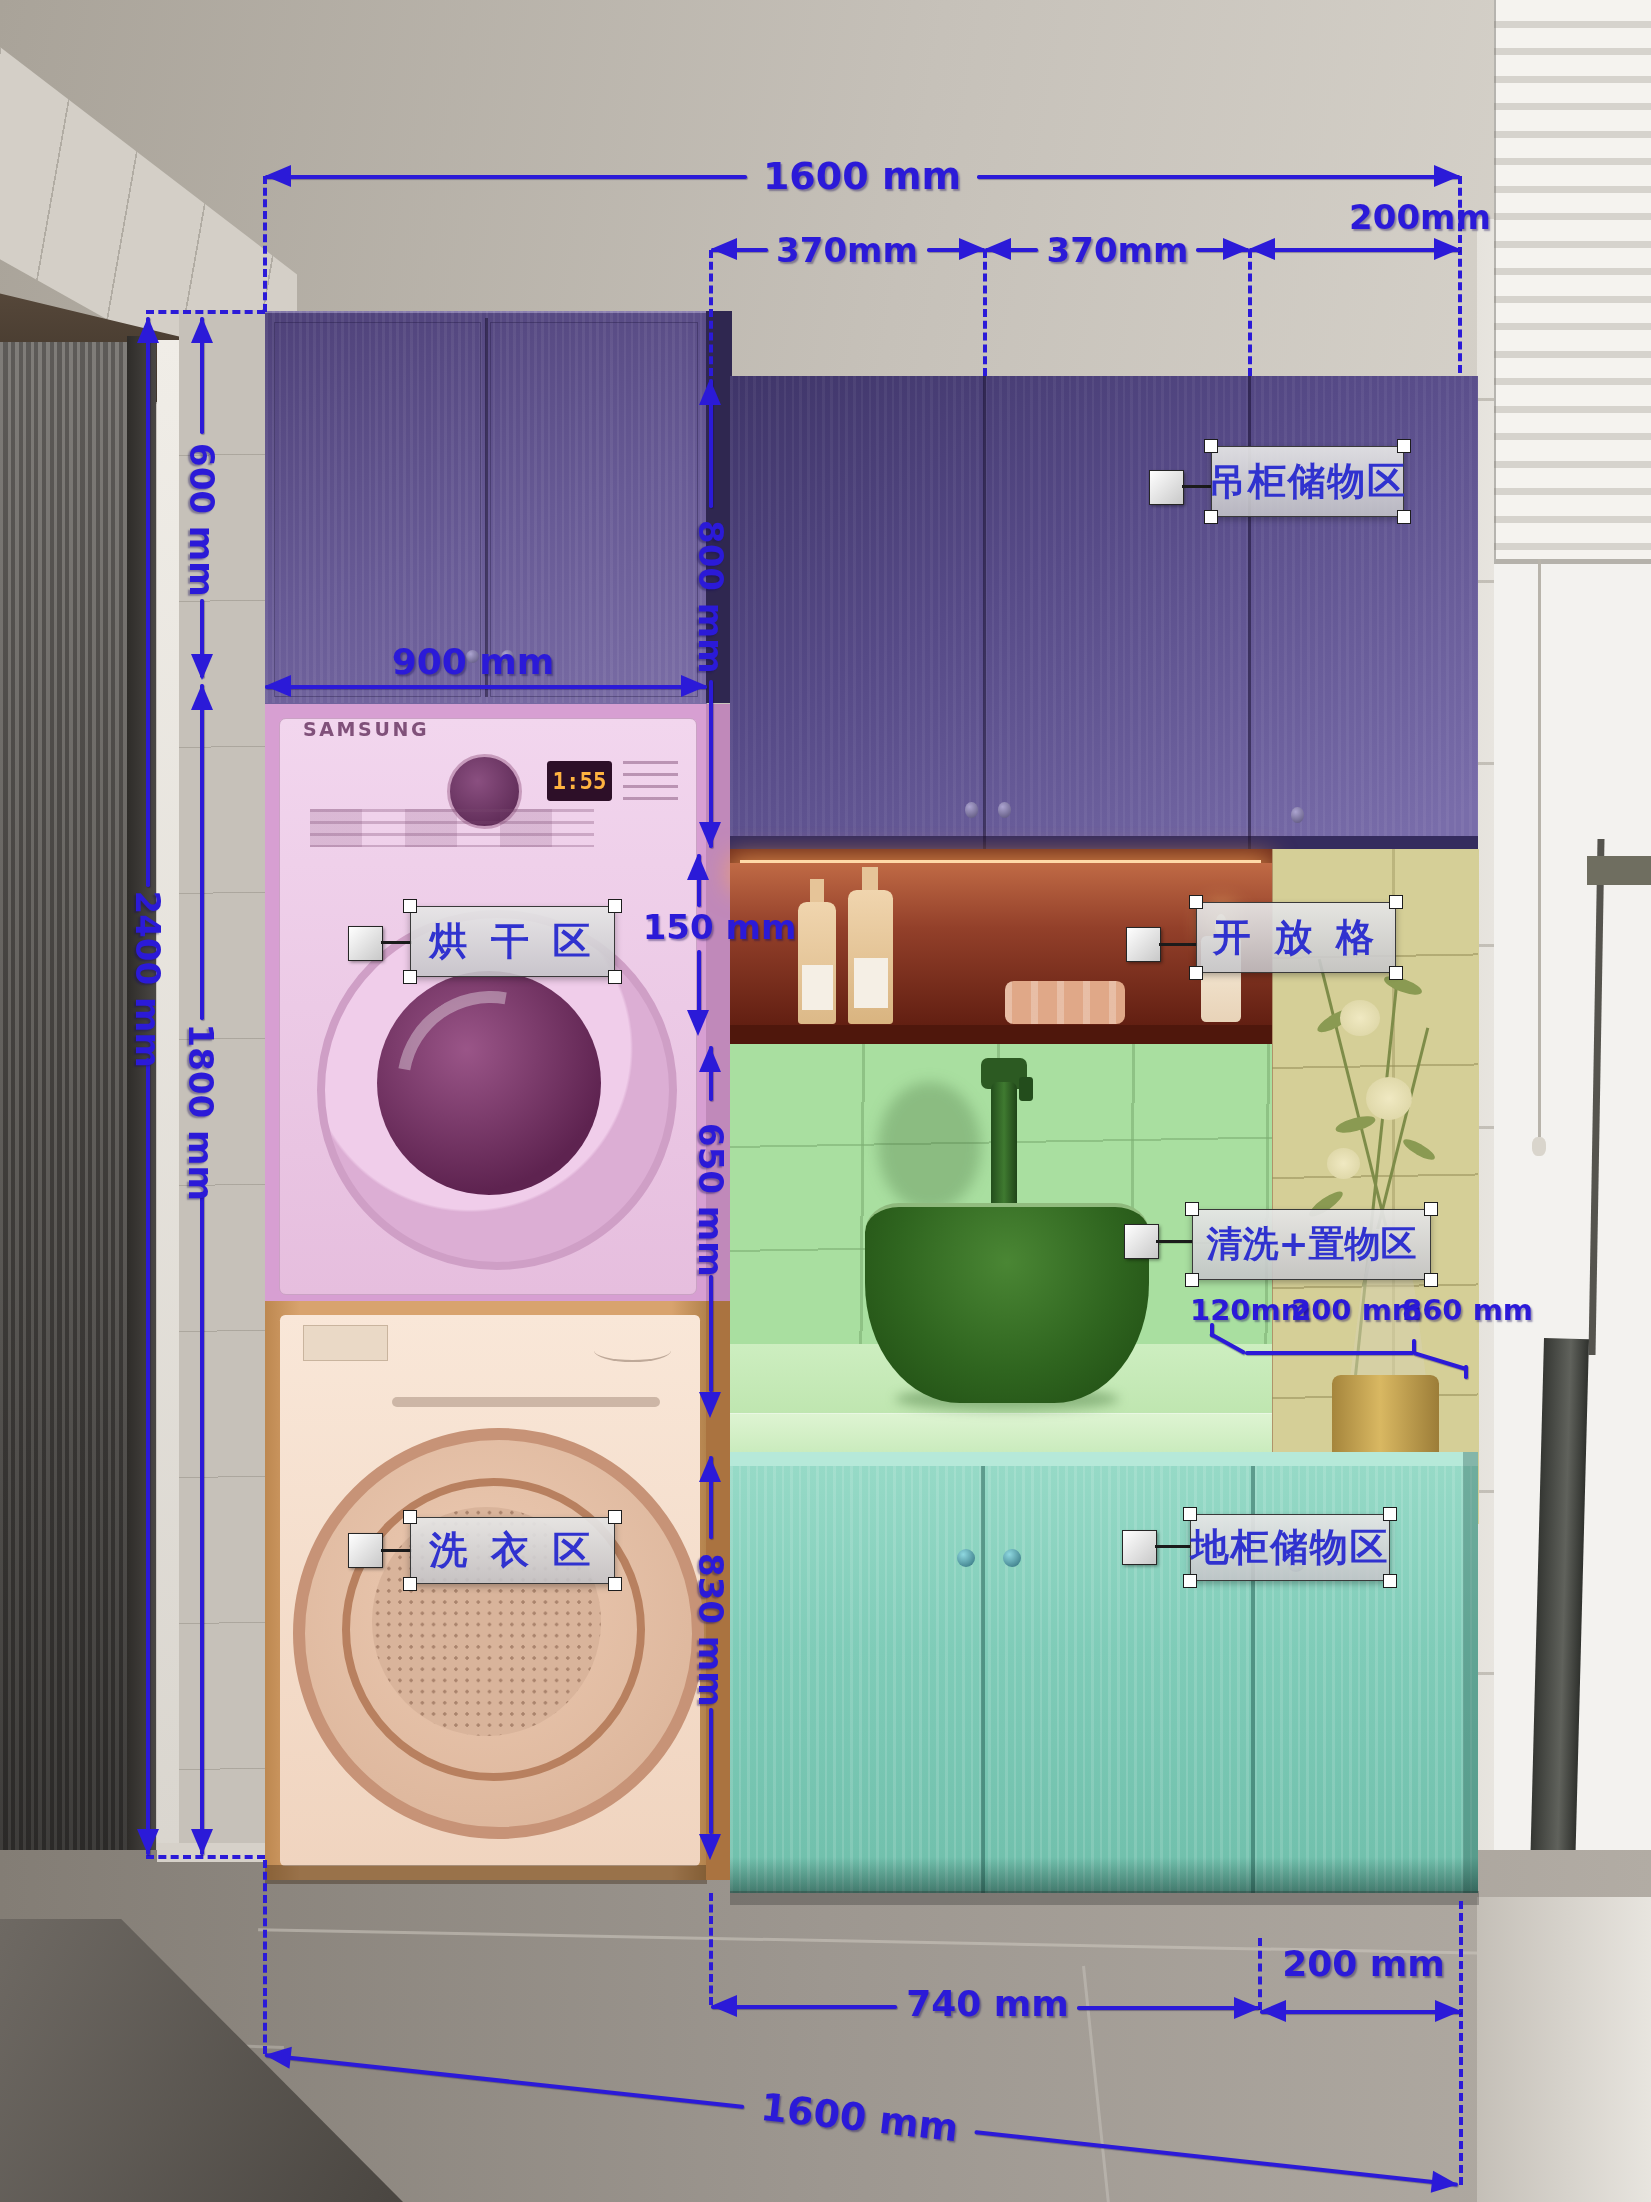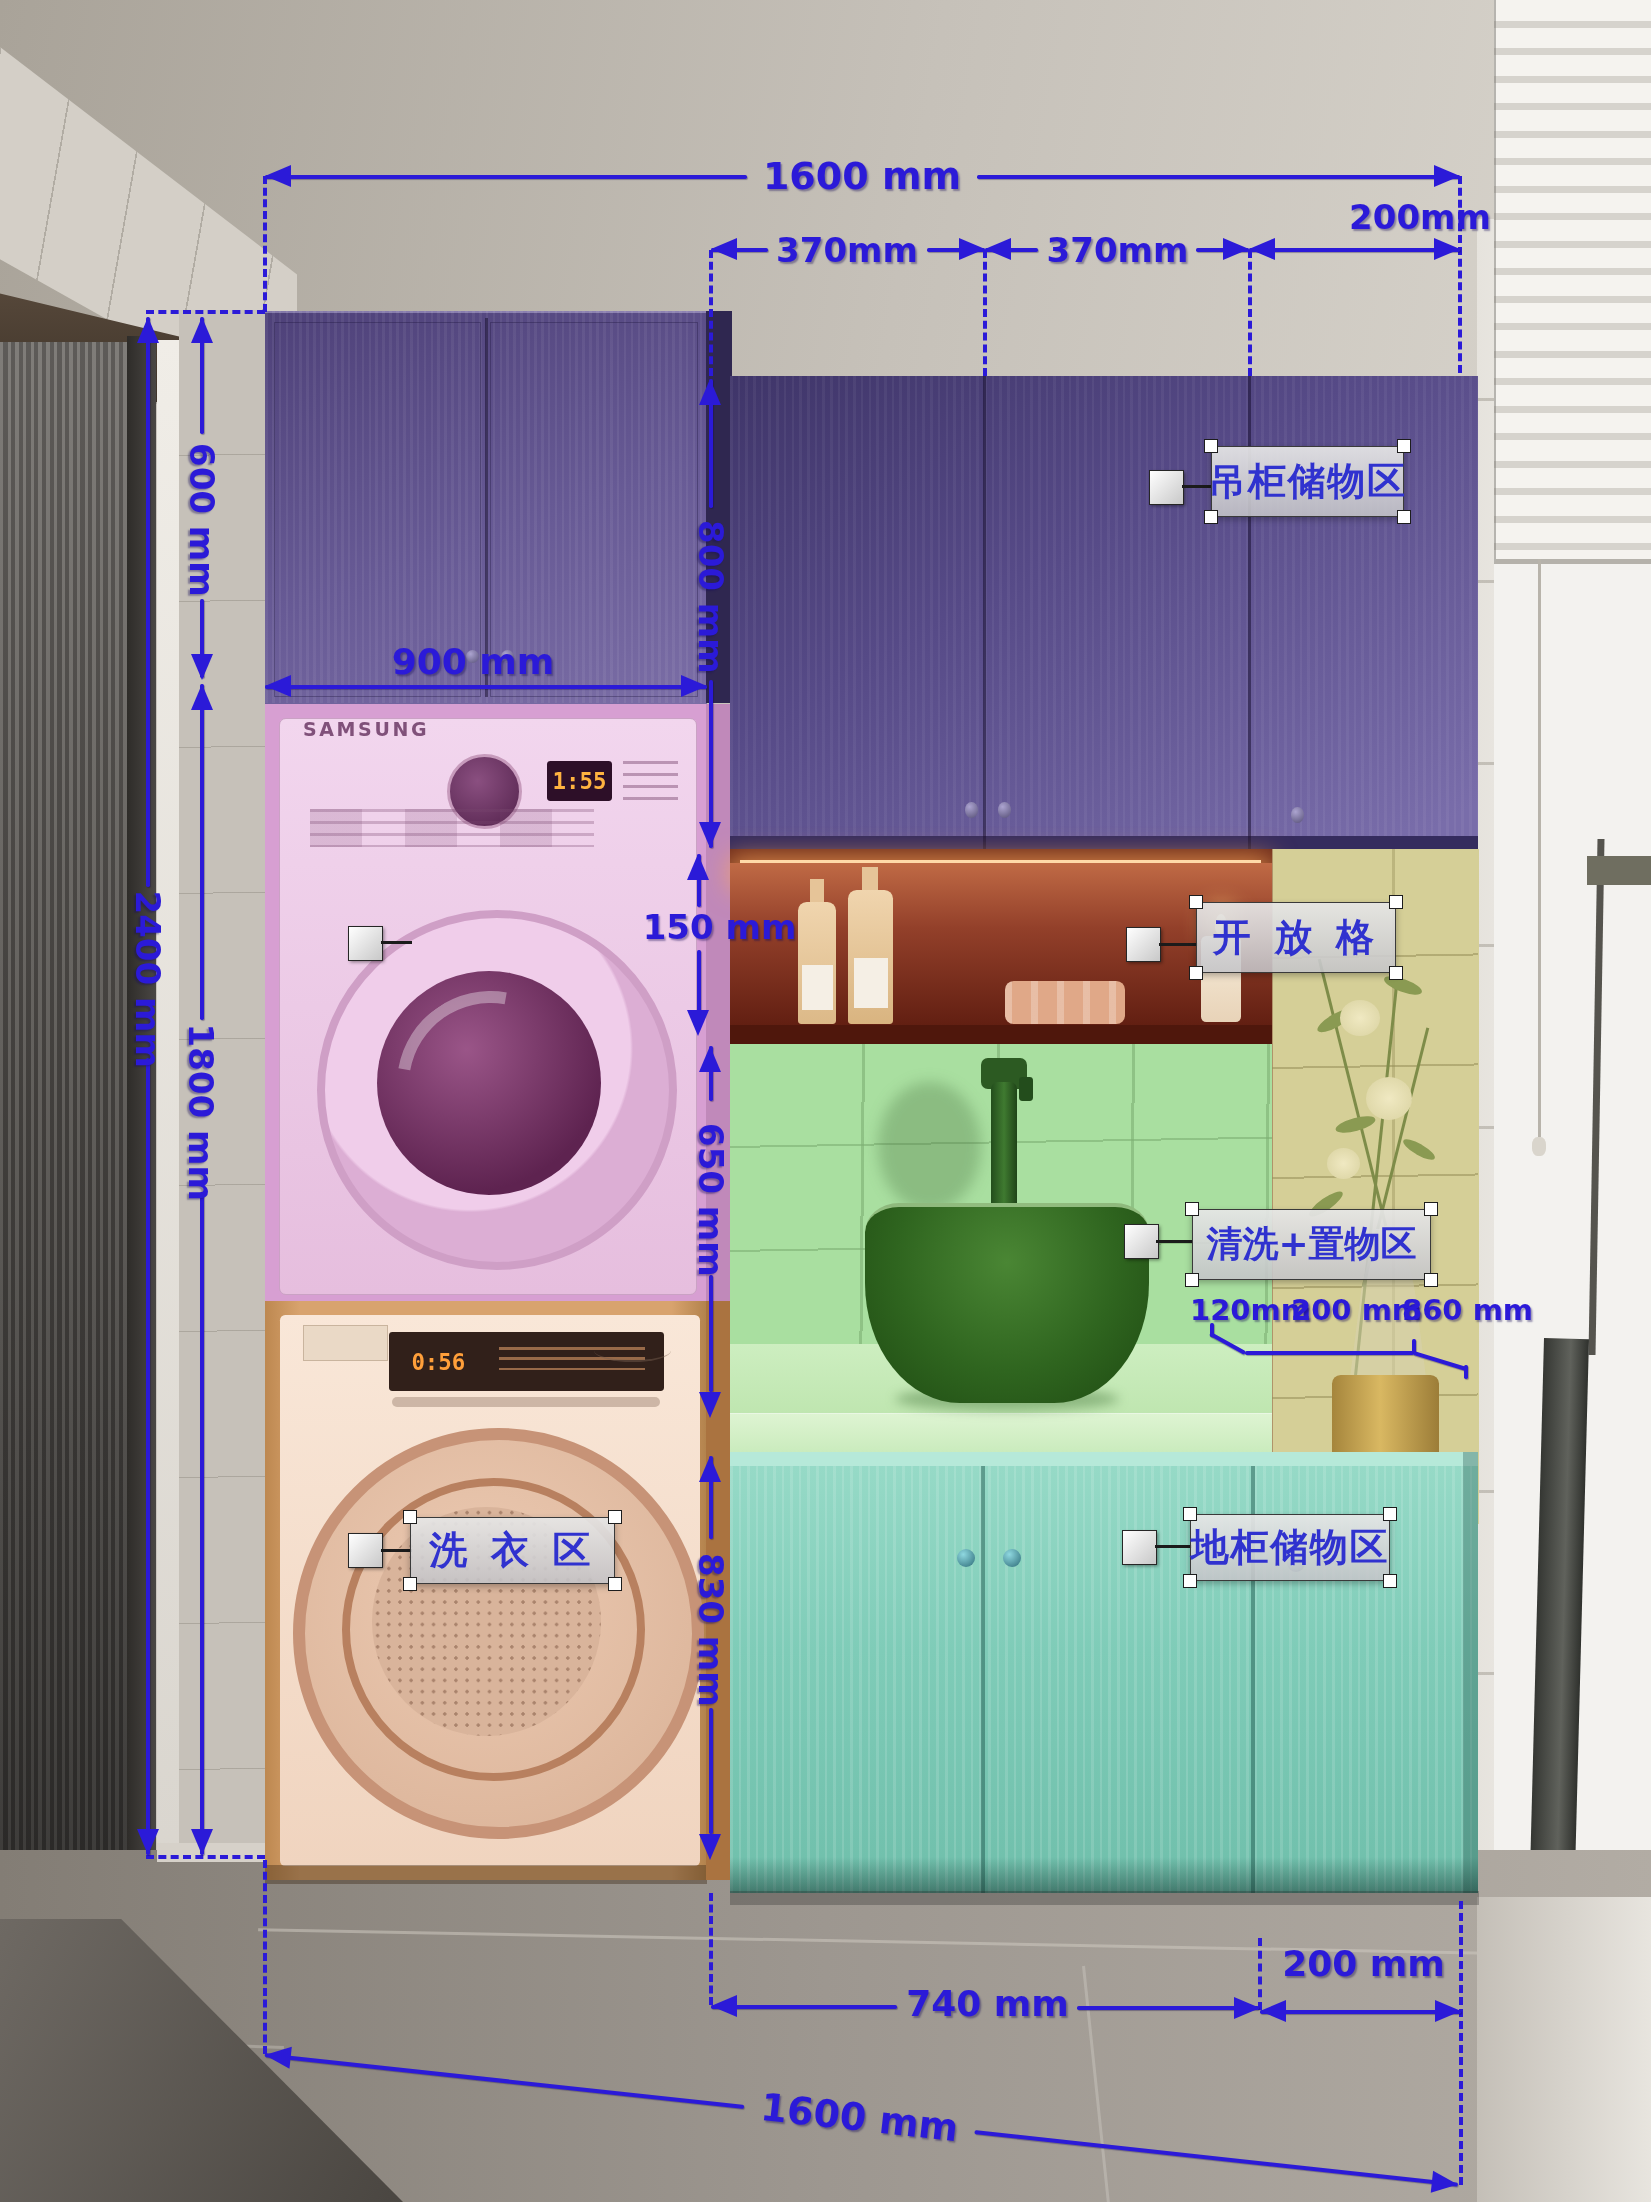--- a/index.html
+++ b/index.html
@@ -118,26 +118,20 @@
               background:radial-gradient(circle at 40% 35%,#9a5588,#5e2350 72%);"></div>
   <div class="abs" style="left:397px;top:991px;width:163px;height:163px;border-radius:50%;transform:rotate(-35deg);
               border-top:12px solid rgba(255,255,255,.35);border-left:12px solid transparent;
               border-right:12px solid transparent;border-bottom:12px solid transparent;"></div>
 
   <div class="abs" style="left:265px;top:1301px;width:442px;height:579px;
               background:linear-gradient(90deg,#bd8850,#d8a36e 8%,#d8a36e 92%,#b2824c);"></div>
   <div class="abs" style="left:280px;top:1315px;width:420px;height:551px;border-radius:5.2px;
               background:linear-gradient(#f9e7d8,#f0d4bf);"></div>
   <div class="abs" style="left:303px;top:1325px;width:83px;height:34px;background:#ead9c6;border:0.9px solid #c9b49e;"></div>
-  <div class="abs" style="left:389px;top:1332px;width:275px;height:59px;border-radius:3.4px;background:#31201a;
-              display:flex;align-items:center;">
-    <span style="color:#ff9f3a;font-weight:bold;font-size:22.4px;margin-left:22.4px;font-family:'DejaVu Sans Mono',monospace;">0:56</span>
-    <span style="display:inline-block;margin-left:34px;width:146px;height:29px;
-                 background:repeating-linear-gradient(180deg,rgba(255,180,120,.5) 0 2.6px,transparent 2.6px 10.3px);"></span>
-  </div>
   <div class="abs" style="left:392px;top:1397px;width:268px;height:10.3px;border-radius:5.2px;background:rgba(95,65,48,.28);"></div>
   <div class="abs" style="left:594px;top:1339px;width:77px;height:20.6px;border-bottom:2.6px solid rgba(120,95,80,.45);border-radius:50%;"></div>
   <div class="abs" style="left:293px;top:1428px;width:387px;height:387px;border-radius:50%;border:12px solid #c79377;
               background:radial-gradient(circle at 45% 40%,#eccab2,#d9b196);"></div>
   <div class="abs" style="left:342px;top:1478px;width:287px;height:287px;border-radius:50%;border:8.6px solid #b8805f;"></div>
   <div class="abs" style="left:372px;top:1507px;width:229px;height:229px;border-radius:50%;
               background:#d9b49b radial-gradient(rgba(110,70,50,.45) 1.4px,transparent 1.9px);
               background-size:11.2px 11.2px;"></div>
   <div class="abs" style="left:265px;top:1865px;width:442px;height:19px;background:rgba(60,40,20,.4);"></div>
 
@@ -348,20 +342,27 @@
   <div class="tag" style="left:1211px;top:446px;width:191px;height:69px;">
     <span style="letter-spacing:1.7px;">吊柜储物区</span>
     <span class="hnd tl"></span>
       <span class="hnd tr"></span>
     <span class="hnd bl"></span>
       <span class="hnd br"></span>
   </div>
 
   <div class="marker" style="left:348px;top:926px;"></div>
   <div class="lead" style="left:381px;top:941px;width:31px;"></div>
+  <div class="tag" style="left:410px;top:906px;width:203px;height:69px;">
+    <span style="letter-spacing:5.2px;">烘 干 区</span>
+    <span class="hnd tl"></span>
+      <span class="hnd tr"></span>
+    <span class="hnd bl"></span>
+      <span class="hnd br"></span>
+  </div>
 
   <div class="marker" style="left:1126px;top:927px;"></div>
   <div class="lead" style="left:1159px;top:943px;width:39px;"></div>
   <div class="tag" style="left:1196px;top:902px;width:198px;height:69px;">
     <span style="letter-spacing:5.2px;">开 放 格</span>
     <span class="hnd tl"></span>
       <span class="hnd tr"></span>
     <span class="hnd bl"></span>
       <span class="hnd br"></span>
   </div>

